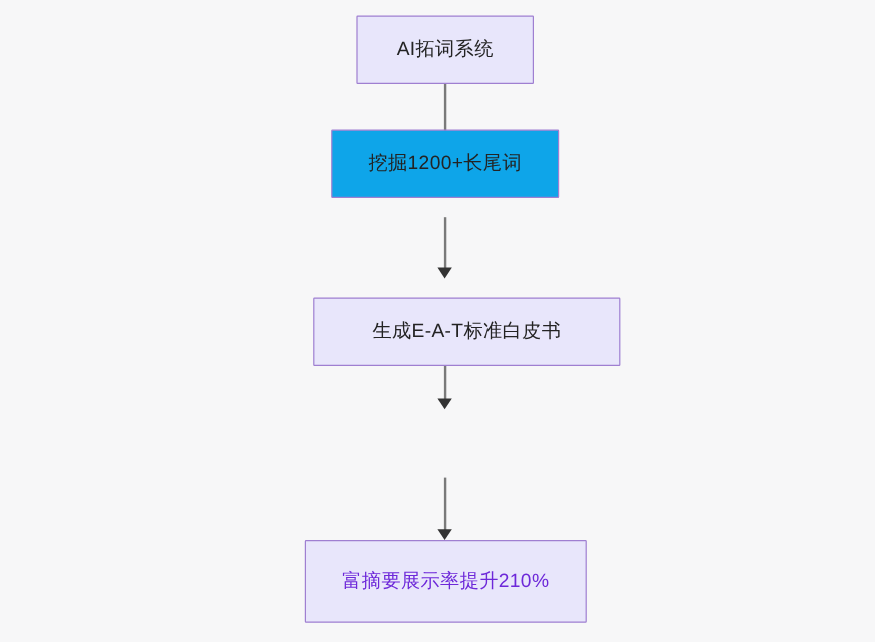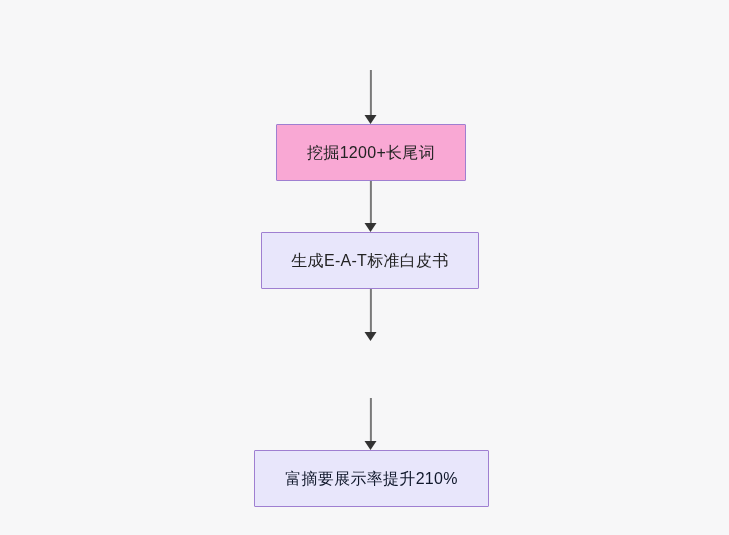--- a/index.html
+++ b/index.html
@@ -79,22 +79,25 @@
       <div class="edge-head" style="top: 42px; border-top-color: rgb(51, 51, 51);"></div>
     </div>
     <div class="edge" style="left: 371px; top: 289px; height: 52px;">
       <div class="edge-line" style="height: 44px; background: rgb(122, 122, 122);"></div>
       <div class="edge-head" style="top: 43px; border-top-color: rgb(51, 51, 51);"></div>
     </div>
     <div class="edge" style="left: 371px; top: 398px; height: 52px;">
       <div class="edge-line" style="height: 44px; background: rgb(122, 122, 122);"></div>
       <div class="edge-head" style="top: 43px; border-top-color: rgb(51, 51, 51);"></div>
     </div>
-    <div class="node" style="left: 276px; top: 124px; width: 190px; height: 57px; background: #f9a8d4; border-color: rgb(159, 127, 209); color: rgb(35, 35, 35);">
+    <div class="node" style="left: 297px; top: 13px; width: 148px; height: 57px; background: rgb(232, 230, 251); border-color: rgb(159, 127, 209); color: rgb(35, 35, 35);">
+      <span class="node-label">AI拓词系统</span>
+    </div>
+    <div class="node" style="left: 276px; top: 108px; width: 190px; height: 57px; background: #0ea5e9; border-color: rgb(159, 127, 209); color: rgb(35, 35, 35);">
       <span class="node-label">挖掘1200+长尾词</span>
     </div>
-    <div class="node" style="left: 261px; top: 232px; width: 218px; height: 57px; background: rgb(232, 230, 251); border-color: rgb(159, 127, 209); color: rgb(35, 35, 35); align-items: center;">
+    <div class="node" style="left: 261px; top: 248px; width: 256px; height: 57px; background: rgb(232, 230, 251); border-color: rgb(159, 127, 209); color: rgb(35, 35, 35); align-items: center;">
       <span class="node-label">生成E-A-T标准白皮书</span>
     </div>
-    <div class="node" style="left: 254px; top: 450px; width: 235px; height: 57px; background: rgb(232, 230, 251); border-color: rgb(159, 127, 209); color: #0f172a;">
+    <div class="node" style="left: 254px; top: 450px; width: 235px; height: 69px; background: rgb(232, 230, 251); border-color: rgb(159, 127, 209); color: #6d28d9;">
       <span class="node-label">富摘要展示率提升210%</span>
     </div>
   </div>
 
 </body></html>

